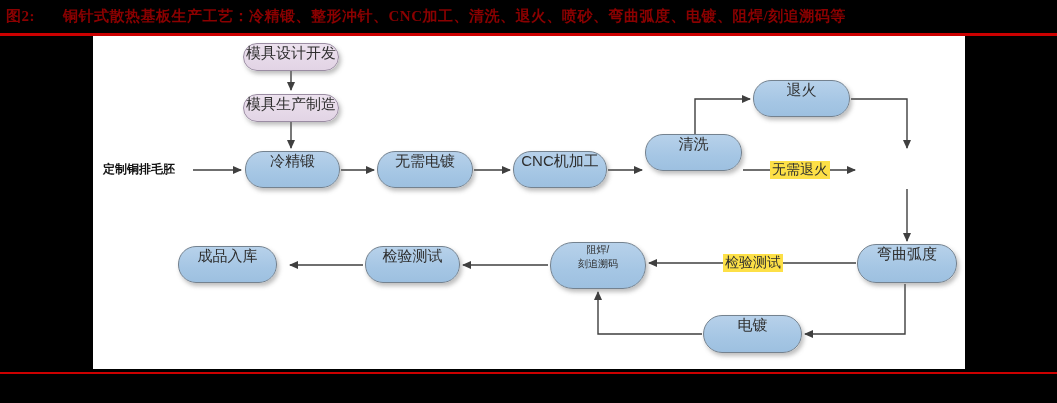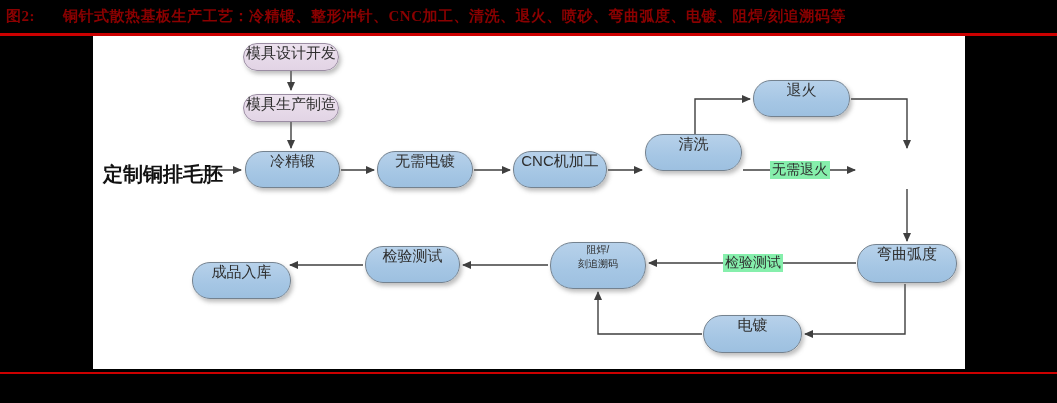--- a/index.html
+++ b/index.html
@@ -36,26 +36,26 @@
   .node.process {
     background:linear-gradient(180deg,#b7d1ea 0%, #a5c6e4 60%, #9dc0e0 100%);
     border-color:#74828f;
   }
   .node.mold {
     background:linear-gradient(180deg,#ece1ee 0%, #e2d4e5 100%);
     border-color:#9b8da3;
   }
   .node .two-line { line-height:1.35; font-size:10px; }
   .src-label {
-    position:absolute; font-size:20px; font-weight:bold; color:#111;
+    position:absolute; font-size:12px; font-weight:bold; color:#111;
     white-space:nowrap;
   }
   .edge-label {
     position:absolute; transform:translate(-50%,-50%);
-    background:#86efac; padding:0 2px; font-size:14px; color:#2e2e2e;
+    background:#fde047; padding:0 2px; font-size:14px; color:#2e2e2e;
     white-space:nowrap;
   }
 </style>
 </head>
 <body>
 
 <div class="canvas">
 
   <div class="caption">
     <span class="fig-label">图2:</span>
@@ -121,21 +121,21 @@
     <div class="node process" style="left:610px; top:279px; width:99px; height:38px; border-radius:19px;">
       <span>电镀</span>
     </div>
     <div class="node process" style="left:457px; top:206px; width:96px; height:47px; border-radius:23px;">
       <span class="two-line"><span>阻焊/</span><br>
       <span>刻追溯码</span></span>
     </div>
     <div class="node process" style="left:272px; top:210px; width:95px; height:37px; border-radius:18px;">
       <span>检验测试</span>
     </div>
-    <div class="node process" style="left:99px; top:210px; width:99px; height:37px; border-radius:18px;margin-top:16px;">
+    <div class="node process" style="left:85px; top:210px; width:99px; height:37px; border-radius:18px;">
       <span>成品入库</span>
     </div>
 
     <span class="edge-label" style="left:707px; top:134px;">无需退火</span>
     <span class="edge-label" style="left:660px; top:227px;">检验测试</span>
 
   </div>
 
   <div class="rule bottom"></div>
 

